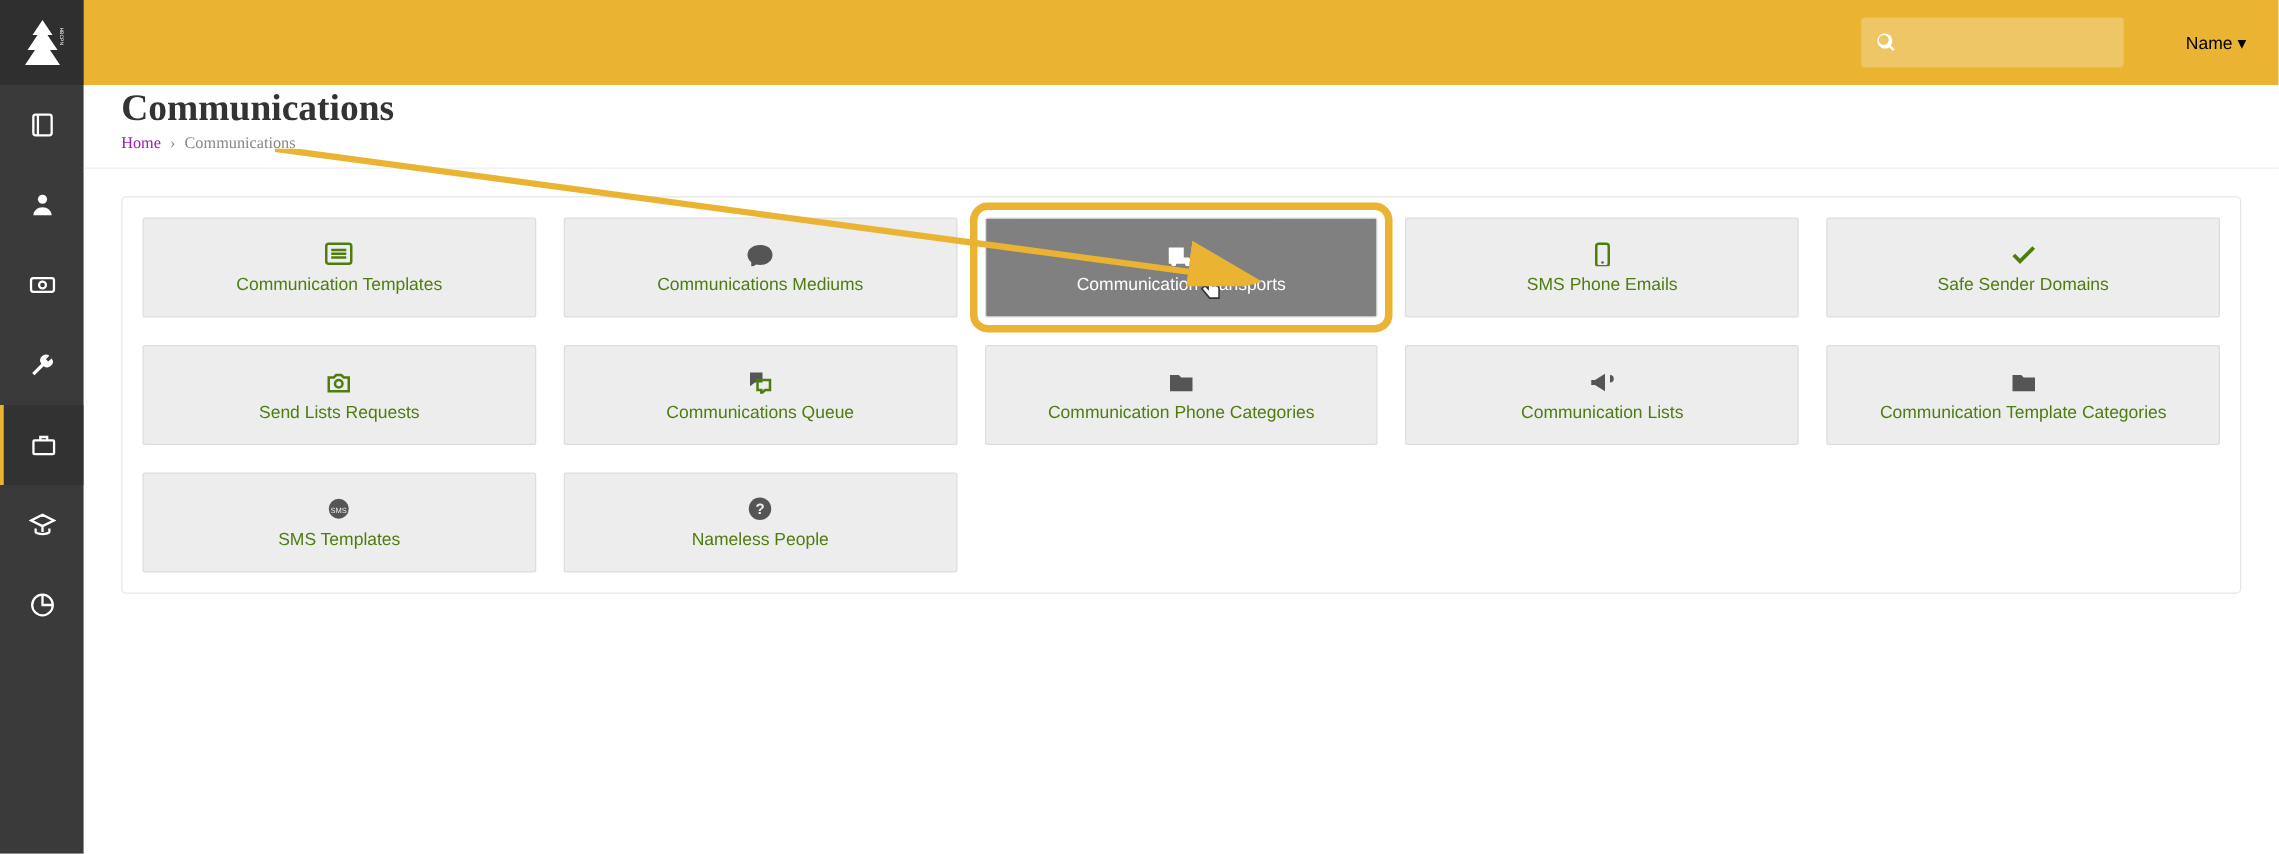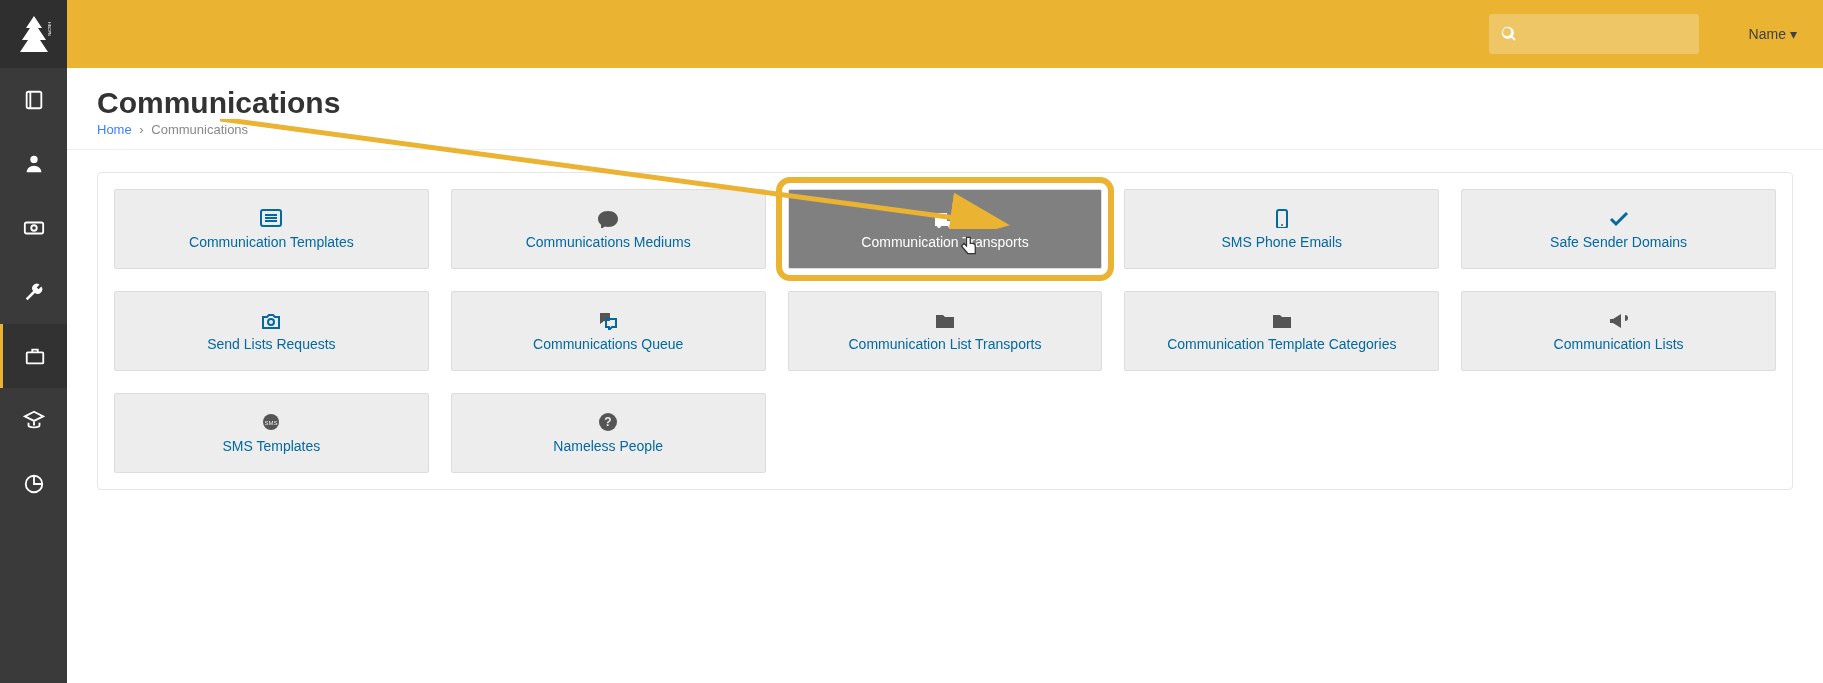--- a/index.html
+++ b/index.html
@@ -41,56 +41,57 @@
   .nav-item.active { border-left: 3px solid #eab332; background: #323232; }
   .nav-item svg { width: 22px; height: 22px; fill: #fff; }
   .main { flex: 1; display: flex; flex-direction: column; }
   .topbar {
     height: 68px;
     background: #eab332;
     display: flex;
     align-items: center;
     justify-content: flex-end;
     padding: 0 26px;
-    color: #404040;
+    color: #000000;
   }
   .search-box {
     background: rgba(255,255,255,0.25);
     width: 210px;
     height: 40px;
     border-radius: 3px;
     display: flex;
     align-items: center;
     padding: 0 12px;
     margin-right: 50px;
   }
   .search-box svg { width: 16px; height: 16px; fill: #fff; }
   .user-menu {
     font-size: 14px;
     display: flex;
     align-items: center;
     gap: 4px;
     cursor: pointer;
   }
   .content-header {
-    padding: 18px 30px 12px 30px;
+    padding: 2px 30px 12px 30px;
     background: #fff;
     border-bottom: 1px solid #eee;
+    font-family: Liberation Serif, serif;
   }
   .page-title {
     font-size: 30px;
     font-weight: 600;
     color: #333;
   }
   .breadcrumb {
     font-size: 13px;
     margin-top: 2px;
     color: #888;
   }
-  .breadcrumb a { color: #3b82f6; text-decoration: none; }
+  .breadcrumb a { color: #a21caf; text-decoration: none; }
   .breadcrumb .sep { margin: 0 4px; color: #888; }
   .content-body {
     padding: 22px 30px;
     background: #fff;
     flex: 1;
     overflow: auto;
   }
   .card-panel {
     border: 1px solid #e6e6e6;
     border-radius: 4px;
@@ -103,21 +104,21 @@
   }
   .tile {
     background: #ededed;
     border: 1px solid #ddd;
     border-radius: 2px;
     height: 80px;
     display: flex;
     flex-direction: column;
     align-items: center;
     justify-content: center;
-    color: #0369a1;
+    color: #4d7c0f;
     font-size: 14px;
     cursor: pointer;
     position: relative;
   }
   .tile svg { width: 24px; height: 20px; fill: #555; margin-bottom: 6px; }
   .tile .label { font-size: 14px; }
   .tile.highlight {
     background: #808080;
     color: #fff;
     outline: 6px solid #eab332;
@@ -267,33 +268,33 @@
               <svg viewBox="0 0 24 20">
                 <path d="M4 3h10v8H8l-4 3V3z"></path>
                 <path d="M10 9h10v8h-4l-3 3v-3h-3V9z" fill="none" stroke="currentColor" stroke-width="2"></path>
               </svg>
               <span class="label">Communications Queue</span>
             </div>
             <div class="tile">
               <svg viewBox="0 0 24 20">
                 <path d="M3 5h7l2 2h9v11H3z"></path>
               </svg>
-              <span class="label">Communication List Transports</span>
+              <span class="label">Communication Phone Categories</span>
+            </div>
+            <div class="tile">
+              <svg viewBox="0 0 24 20">
+                <path d="M3 9v4h3l8 5V4L6 9H3zm15 2a3 3 0 000-6v6z"></path>
+              </svg>
+              <span class="label">Communication Lists</span>
             </div>
             <div class="tile">
               <svg viewBox="0 0 24 20">
                 <path d="M3 5h7l2 2h9v11H3z"></path>
               </svg>
               <span class="label">Communication Template Categories</span>
-            </div>
-            <div class="tile">
-              <svg viewBox="0 0 24 20">
-                <path d="M3 9v4h3l8 5V4L6 9H3zm15 2a3 3 0 000-6v6z"></path>
-              </svg>
-              <span class="label">Communication Lists</span>
             </div>
             <div class="tile">
               <svg viewBox="0 0 24 20">
                 <circle cx="12" cy="10" r="8"></circle>
                 <text x="12" y="13" font-size="6" fill="#ededed" text-anchor="middle">SMS</text>
               </svg>
               <span class="label">SMS Templates</span>
             </div>
             <div class="tile">
               <svg viewBox="0 0 24 20">

